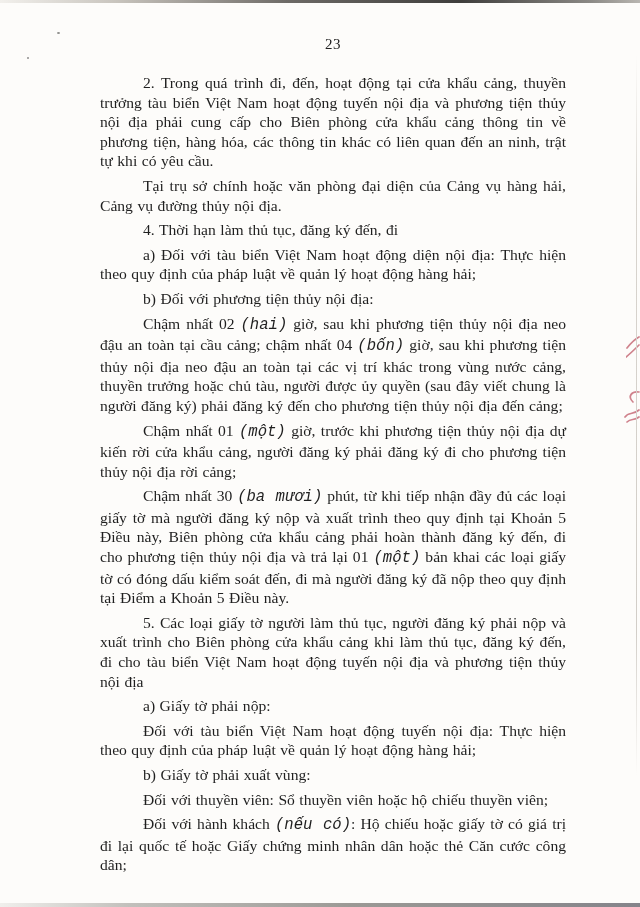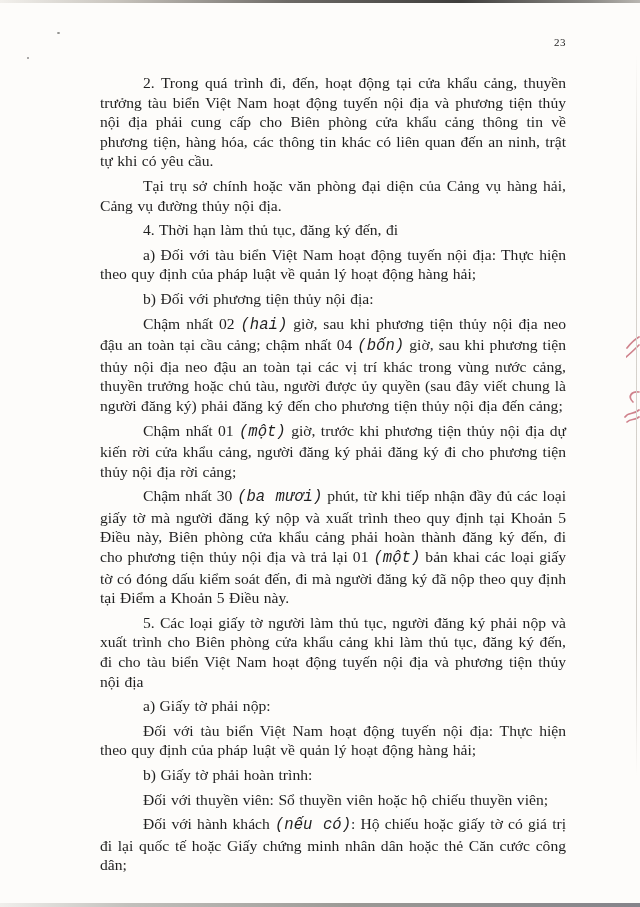--- a/index.html
+++ b/index.html
@@ -27,21 +27,21 @@
   .edge-right {
     position: absolute; top: 55px; right: 3px; width: 1px; height: 720px;
     background: linear-gradient(180deg, rgba(190,186,180,0), #d8d4ce 20%, #d2cec8 80%, rgba(190,186,180,0));
   }
   .speck { position: absolute; background: #8e8e8c; border-radius: 50%; }
   .speck-1 { left: 57px; top: 32px; width: 3px; height: 2px; }
   .speck-2 { left: 27px; top: 57px; width: 2px; height: 2px; }
 
   .page-number {
     position: absolute; top: 36px; left: 100px; width: 466px;
-    text-align: right; font-size: 11px; letter-spacing: 0.5px;
+    text-align: center; font-size: 15px; letter-spacing: 0.5px;
   }
 
   .doc-body {
     position: absolute; top: 73px; left: 100px; width: 466px;
     font-size: 15.6px; line-height: 19.6px;
     text-align: justify;
   }
   .doc-body p.para {
     margin: 0 0 0 0; padding-top: 5px;
     text-indent: 43px;
@@ -63,29 +63,29 @@
   <div class="edge-top"></div>
   <div class="speck speck-1"></div>
   <div class="speck speck-2"></div>
 
   <div class="page-number">23</div>
 
   <div class="doc-body">
       <p class="para"><span>2. Trong quá trình đi, đến, hoạt động tại cửa khẩu cảng, thuyền trưởng tàu biển Việt Nam hoạt động tuyến nội địa và phương tiện thủy nội địa phải cung cấp cho Biên phòng cửa khẩu cảng thông tin về phương tiện, hàng hóa, các thông tin khác có liên quan đến an ninh, trật tự khi có yêu cầu.</span></p>
       <p class="para"><span>Tại trụ sở chính hoặc văn phòng đại diện của Cảng vụ hàng hải, Cảng vụ đường thủy nội địa.</span></p>
       <p class="para"><span>4. Thời hạn làm thủ tục, đăng ký đến, đi</span></p>
-      <p class="para"><span>a) Đối với tàu biển Việt Nam hoạt động tuyến nội địa: Thực hiện theo quy định của pháp luật về quản lý hoạt động hàng hải;</span></p>
+      <p class="para"><span>a) Đối với tàu biển Việt Nam hoạt động diện nội địa: Thực hiện theo quy định của pháp luật về quản lý hoạt động hàng hải;</span></p>
       <p class="para"><span>b) Đối với phương tiện thủy nội địa:</span></p>
       <p class="para"><span>Chậm nhất 02 </span><span class="it">(hai)</span><span> giờ, sau khi phương tiện thủy nội địa neo đậu an toàn tại cầu cảng; chậm nhất 04 </span><span class="it">(bốn)</span><span> giờ, sau khi phương tiện thủy nội địa neo đậu an toàn tại các vị trí khác trong vùng nước cảng, thuyền trưởng hoặc chủ tàu, người được ủy quyền (sau đây viết chung là người đăng ký) phải đăng ký đến cho phương tiện thủy nội địa đến cảng;</span></p>
       <p class="para"><span>Chậm nhất 01 </span><span class="it">(một)</span><span> giờ, trước khi phương tiện thủy nội địa dự kiến rời cửa khẩu cảng, người đăng ký phải đăng ký đi cho phương tiện thủy nội địa rời cảng;</span></p>
       <p class="para"><span>Chậm nhất 30 </span><span class="it">(ba mươi)</span><span> phút, từ khi tiếp nhận đầy đủ các loại giấy tờ mà người đăng ký nộp và xuất trình theo quy định tại Khoản 5 Điều này, Biên phòng cửa khẩu cảng phải hoàn thành đăng ký đến, đi cho phương tiện thủy nội địa và trả lại 01 </span><span class="it">(một)</span><span> bản khai các loại giấy tờ có đóng dấu kiểm soát đến, đi mà người đăng ký đã nộp theo quy định tại Điểm a Khoản 5 Điều này.</span></p>
       <p class="para"><span>5. Các loại giấy tờ người làm thủ tục, người đăng ký phải nộp và xuất trình cho Biên phòng cửa khẩu cảng khi làm thủ tục, đăng ký đến, đi cho tàu biển Việt Nam hoạt động tuyến nội địa và phương tiện thủy nội địa</span></p>
       <p class="para"><span>a) Giấy tờ phải nộp:</span></p>
       <p class="para"><span>Đối với tàu biển Việt Nam hoạt động tuyến nội địa: Thực hiện theo quy định của pháp luật về quản lý hoạt động hàng hải;</span></p>
-      <p class="para"><span>b) Giấy tờ phải hoàn trình:</span></p>
+      <p class="para"><span>b) Giấy tờ phải xuất vùng:</span></p>
       <p class="para"><span>Đối với thuyền viên: Sổ thuyền viên hoặc hộ chiếu thuyền viên;</span></p>
       <p class="para"><span>Đối với hành khách </span><span class="it">(nếu có)</span><span>: Hộ chiếu hoặc giấy tờ có giá trị đi lại quốc tế hoặc Giấy chứng minh nhân dân hoặc thẻ Căn cước công dân;</span></p>
     </div>
 
   <svg class="redmark redmark-1" width="14" height="26" viewBox="0 0 14 26">
     <path d="M1,12 C5,7 9,3 13,1" fill="none" stroke-width="1.7" stroke-linecap="round" stroke="#c05a68"></path>
     <path d="M0,21 C5,17 9,13 13,9" fill="none" stroke-width="1.7" stroke-linecap="round" stroke="#c05a68"></path>
   </svg>
   <svg class="redmark redmark-2" width="14" height="15" viewBox="0 0 14 15">
     <path d="M13,2 C6,1 1,6 7,12" fill="none" stroke-width="1.7" stroke-linecap="round" stroke="#c05a68"></path>

